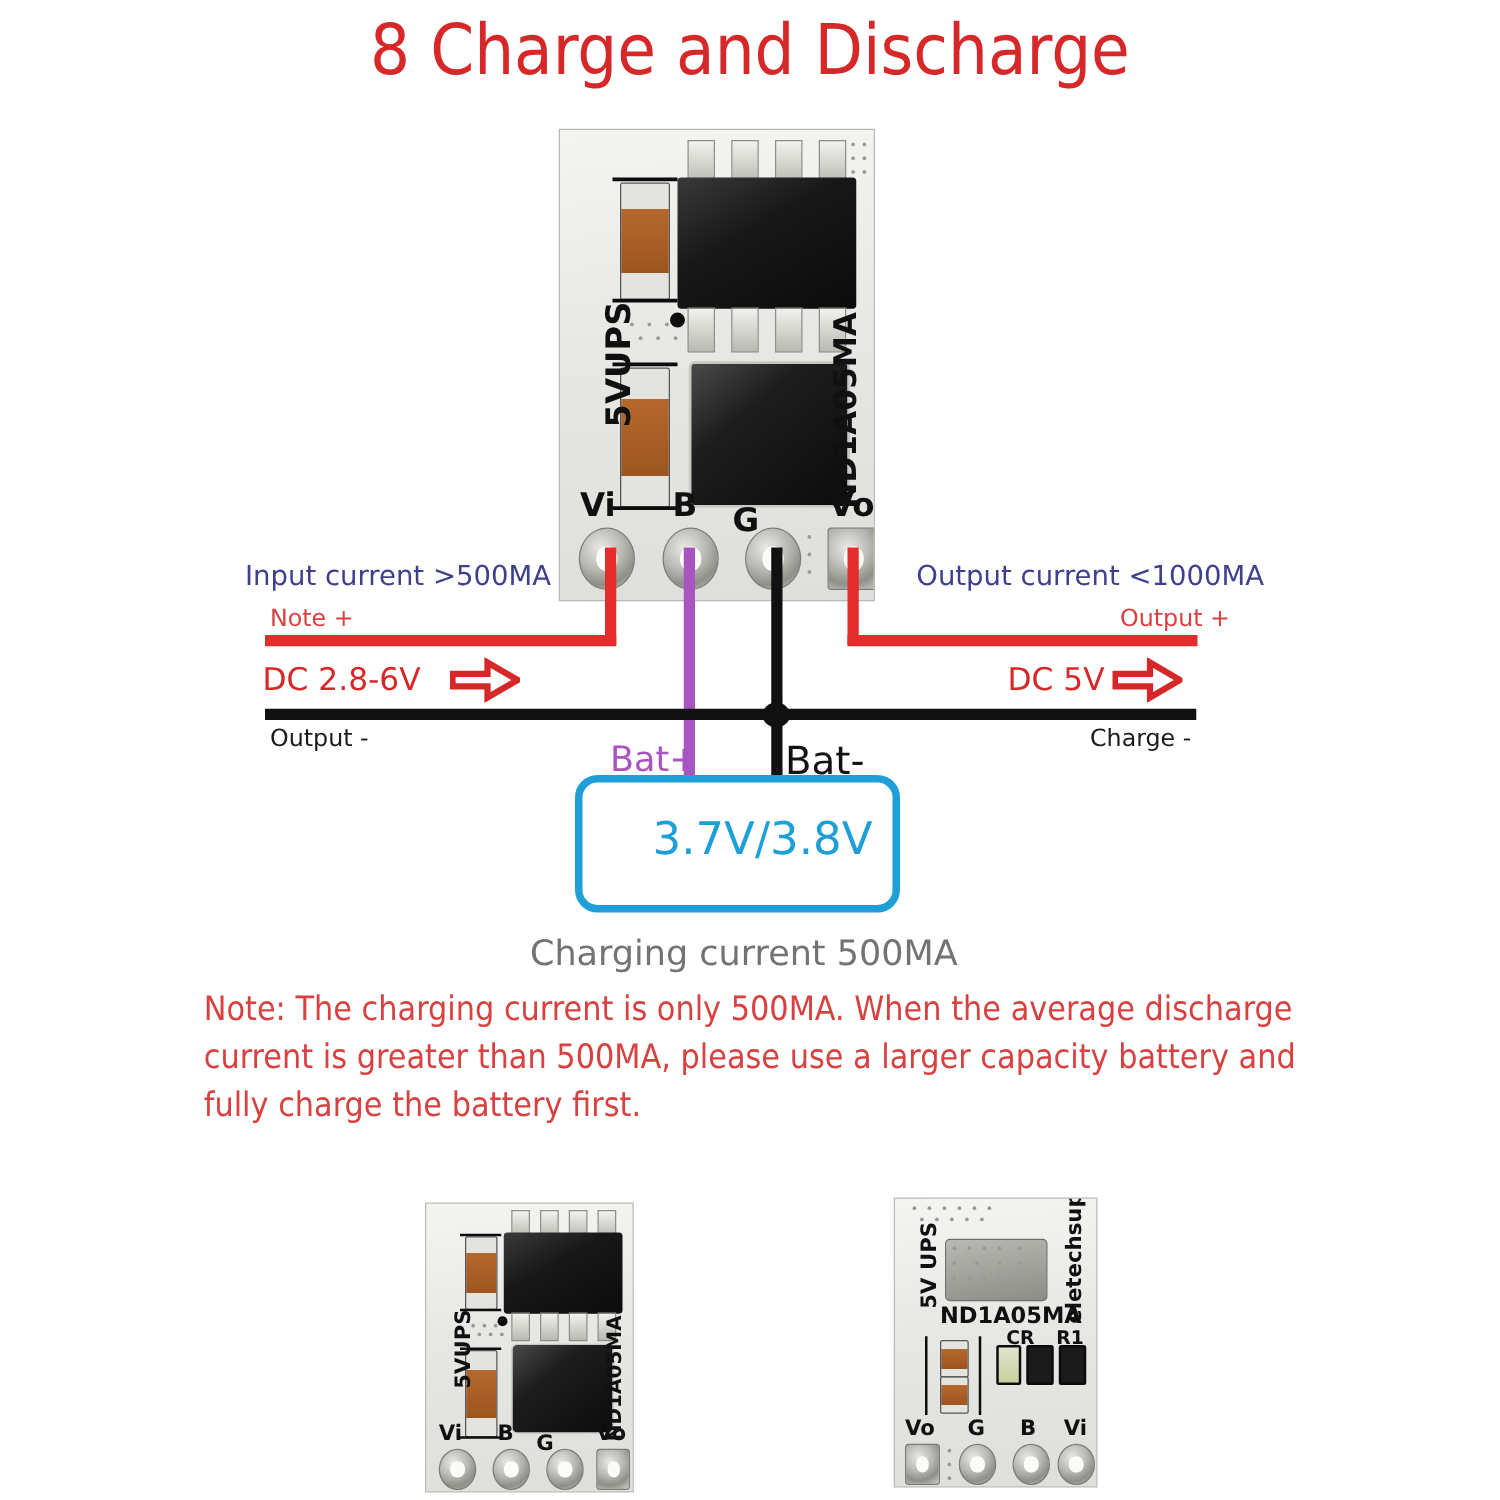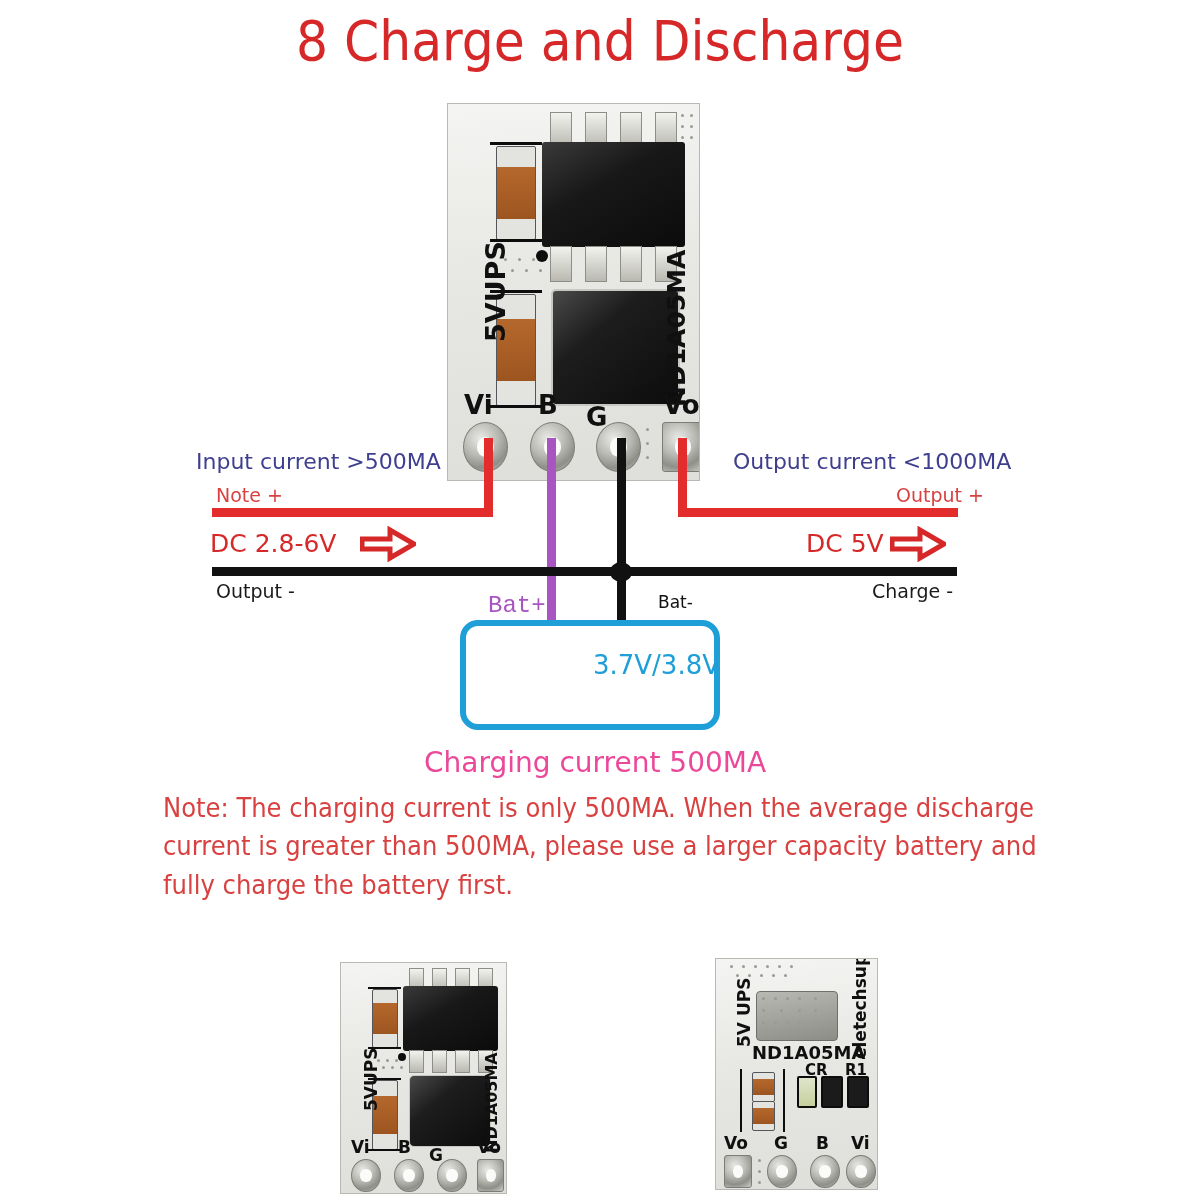--- a/index.html
+++ b/index.html
@@ -79,44 +79,44 @@
   .wire-red{position:absolute;background:#e32d2d;}
   .wire-blk{position:absolute;background:#111111;}
   .wire-pur{position:absolute;background:#a855c2;}
 
   
   .lbl{position:absolute;white-space:nowrap;line-height:1;}
   .navy{color:#3f3f8f;font-size:22px;}
   .red-s{color:#d94141;font-size:19px;}
   .red-m{color:#d62828;font-size:25px;}
   .blk-s{color:#1a1a1a;font-size:19px;}
-  .blk-m{color:#111111;font-size:17px;margin-left:30px;}
-  .pur-m{color:#a855c2;font-size:24px;font-family:Liberation Mono, monospace;}
+  .blk-m{color:#111111;font-size:31px;}
+  .pur-m{color:#a855c2;font-size:28px;}
 
   
   .arrow{position:absolute;}
 
   
   #battery-box{
     position:absolute;
     border:6px solid #1e9fd8;
     border-radius:18px;
     background:#ffffff;
     box-sizing:border-box;
   }
   #battery-text{
     position:absolute;
     color:#1e9fd8;
-    font-size:26px;
+    font-size:36px;
     line-height:1.32;
-    text-align:right;
+    text-align:center;
   }
   #charging-label{
     position:absolute;
-    color:#ec4899;
+    color:#737373;
     font-size:28px;
     white-space:nowrap;
   }
 
   
   #note{
     position:absolute;
     left:163px;top:789px;width:880px;
     color:#d94141;
     font-size:27px;

